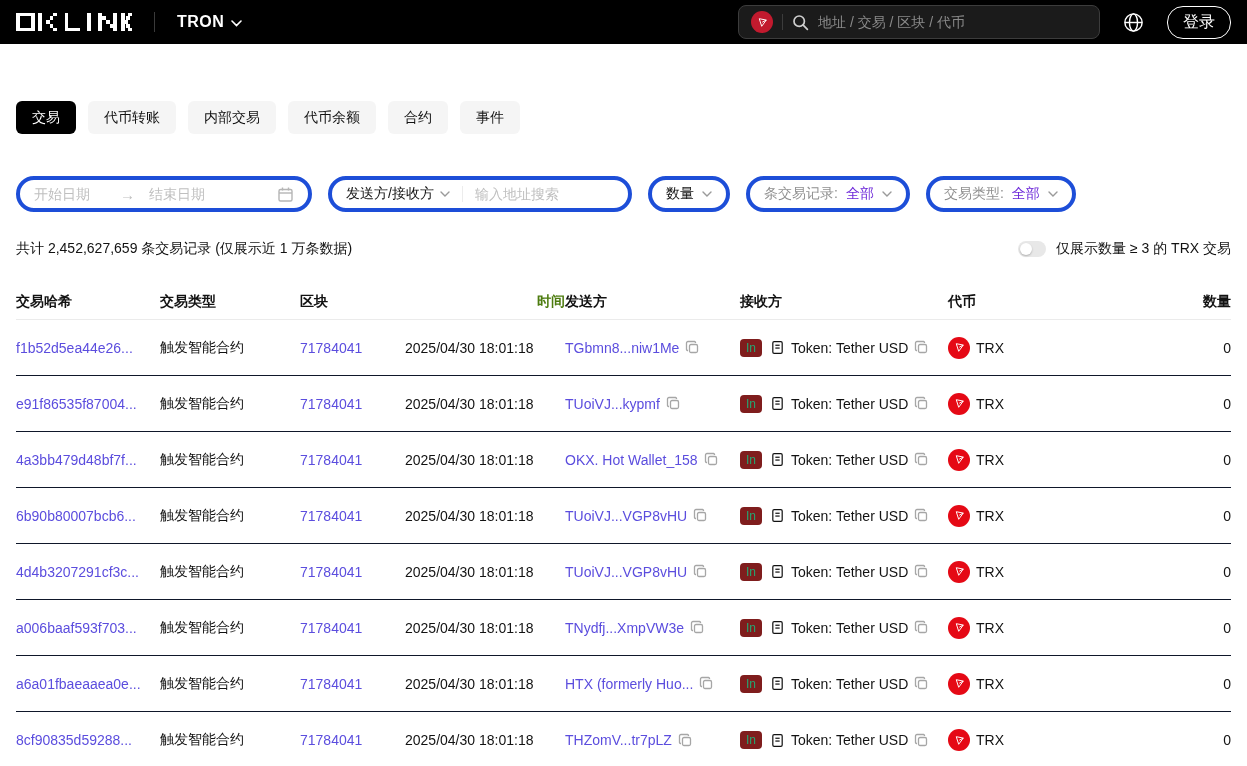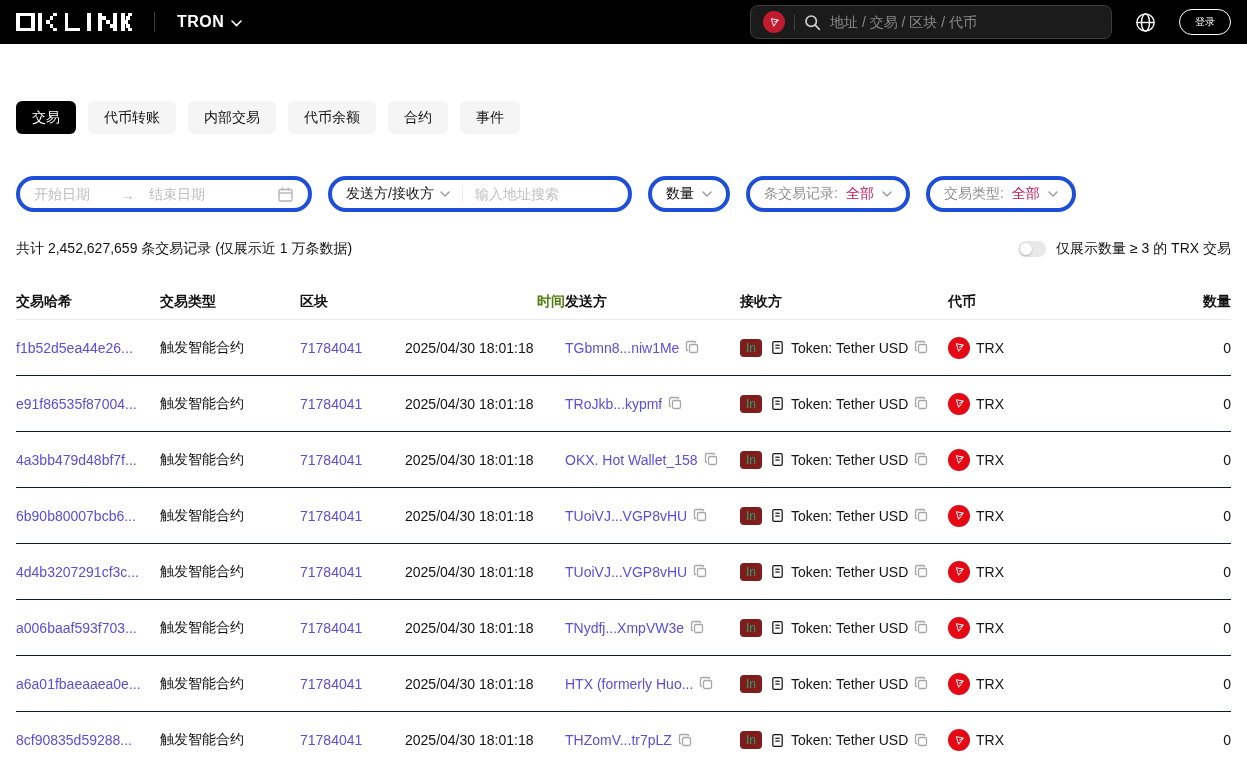--- a/index.html
+++ b/index.html
@@ -17,21 +17,21 @@
   .searchbar { width:362px; height:34px; background:#1b1b1b; border:1px solid #3c3c3c;
     border-radius:8px; display:flex; align-items:center; padding:0 12px; gap:9px; }
   .tron-badge { width:22px; height:22px; border-radius:50%; background:#c21a2e;
     display:flex; align-items:center; justify-content:center; flex:none; }
   .search-divider { width:1px; height:16px; background:#3c3c3c; }
   .search-input { flex:1; background:transparent; border:none; outline:none;
     color:#eee; font-size:14px; }
   .search-input::placeholder { color:#8a8a8a; }
   .globe { margin-left:22px; cursor:pointer; display:flex; }
   .login-btn { margin-left:22px; background:transparent; border:1px solid #fff;
-    border-radius:16px; color:#fff; font-size:10px; padding:5px 15px; cursor:pointer; }
+    border-radius:16px; color:#fff; font-size:16px; padding:5px 15px; cursor:pointer; }
 
   .page { padding:0 16px; }
 
   
   .tabs { display:flex; gap:12px; margin-top:57px; }
   .tab { font-size:14px; padding:8px 16px; border-radius:6px; background:#f5f5f5;
     color:#121212; cursor:pointer; line-height:17px; }
   .tab.active { background:#000; color:#fff; }
 
   
@@ -41,21 +41,21 @@
   .pill input { border:none; outline:none; background:transparent; font-size:14px; color:#121212; }
   .pill input::placeholder { color:#bfbfbf; }
   .date-pill { width:296px; }
   .date-input { width:80px; }
   .arrow-sep { color:#bfbfbf; font-size:15px; margin:0 14px 0 6px; }
   .addr-pill { width:304px; }
   .pill-divider { width:1px; height:16px; background:#ececec; margin:0 12px; }
   .addr-input { width:130px; flex:1; }
   .drop { gap:8px; cursor:pointer; }
   .muted-prefix { color:#8f8f8f; }
-  .drop b { font-weight:400; color:#be185d; }
+  .drop b { font-weight:400; color:#6d28d9; }
 
   
   .summary { display:flex; align-items:center; margin-top:28px; font-size:14px; color:#121212; }
   .summary-spacer { flex:1; }
   .toggle { width:28px; height:16px; border-radius:8px; background:#e8e8e8; position:relative;
     cursor:pointer; flex:none; }
   .toggle .knob { position:absolute; left:2px; top:2px; width:12px; height:12px;
     border-radius:50%; background:#fff; box-shadow:0 1px 2px rgba(0,0,0,.25); }
   .toggle-label { margin-left:10px; font-size:14px; color:#121212; }
 
@@ -279,21 +279,21 @@
     </span>
     <span class="td-amount">0</span>
   </div>
 
   <div class="tr">
     <a class="link ellip">e91f86535f87004...</a>
     <span class="ellip">触发智能合约</span>
     <a class="link">71784041</a>
     <span>2025/04/30 18:01:18</span>
     <span class="cell-flex">
-      <a class="link ellip">TRoJkb...kypmf</a>
+      <a class="link ellip">TUoiVJ...kypmf</a>
       <span class="copy-icon">
         <svg width="15" height="15" viewBox="0 0 15 15">
                 <rect x="4.5" y="4.5" width="8" height="8" rx="1.5" fill="none" stroke="#a6a6a6" stroke-width="1.3"></rect>
                 <path d="M10.5 3 V3 M3 10.5 H2.5 A1.3 1.3 0 0 1 1.5 9.5 V3 A1.5 1.5 0 0 1 3 1.5 H9.5 A1.3 1.3 0 0 1 10.5 2.5 V3" fill="none" stroke="#a6a6a6" stroke-width="1.3"></path>
               </svg>
       </span>
     </span>
     <span><span class="in-badge">In</span></span>
     <span class="cell-flex">
       <span class="contract-icon">

